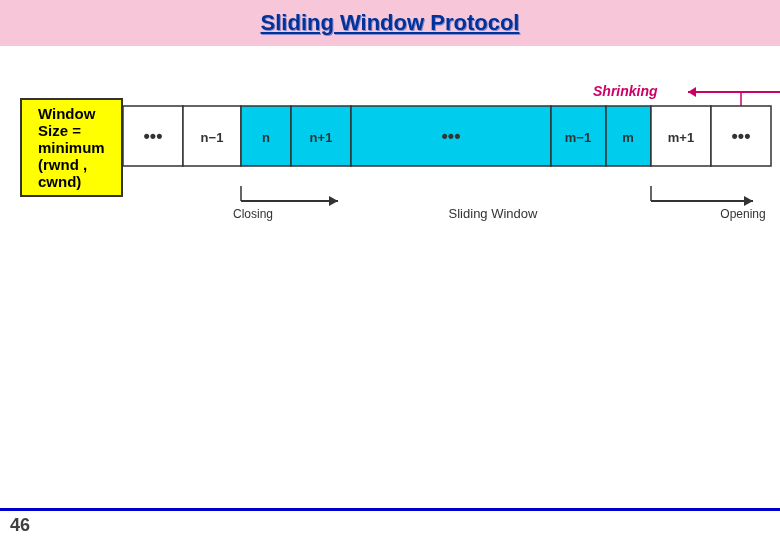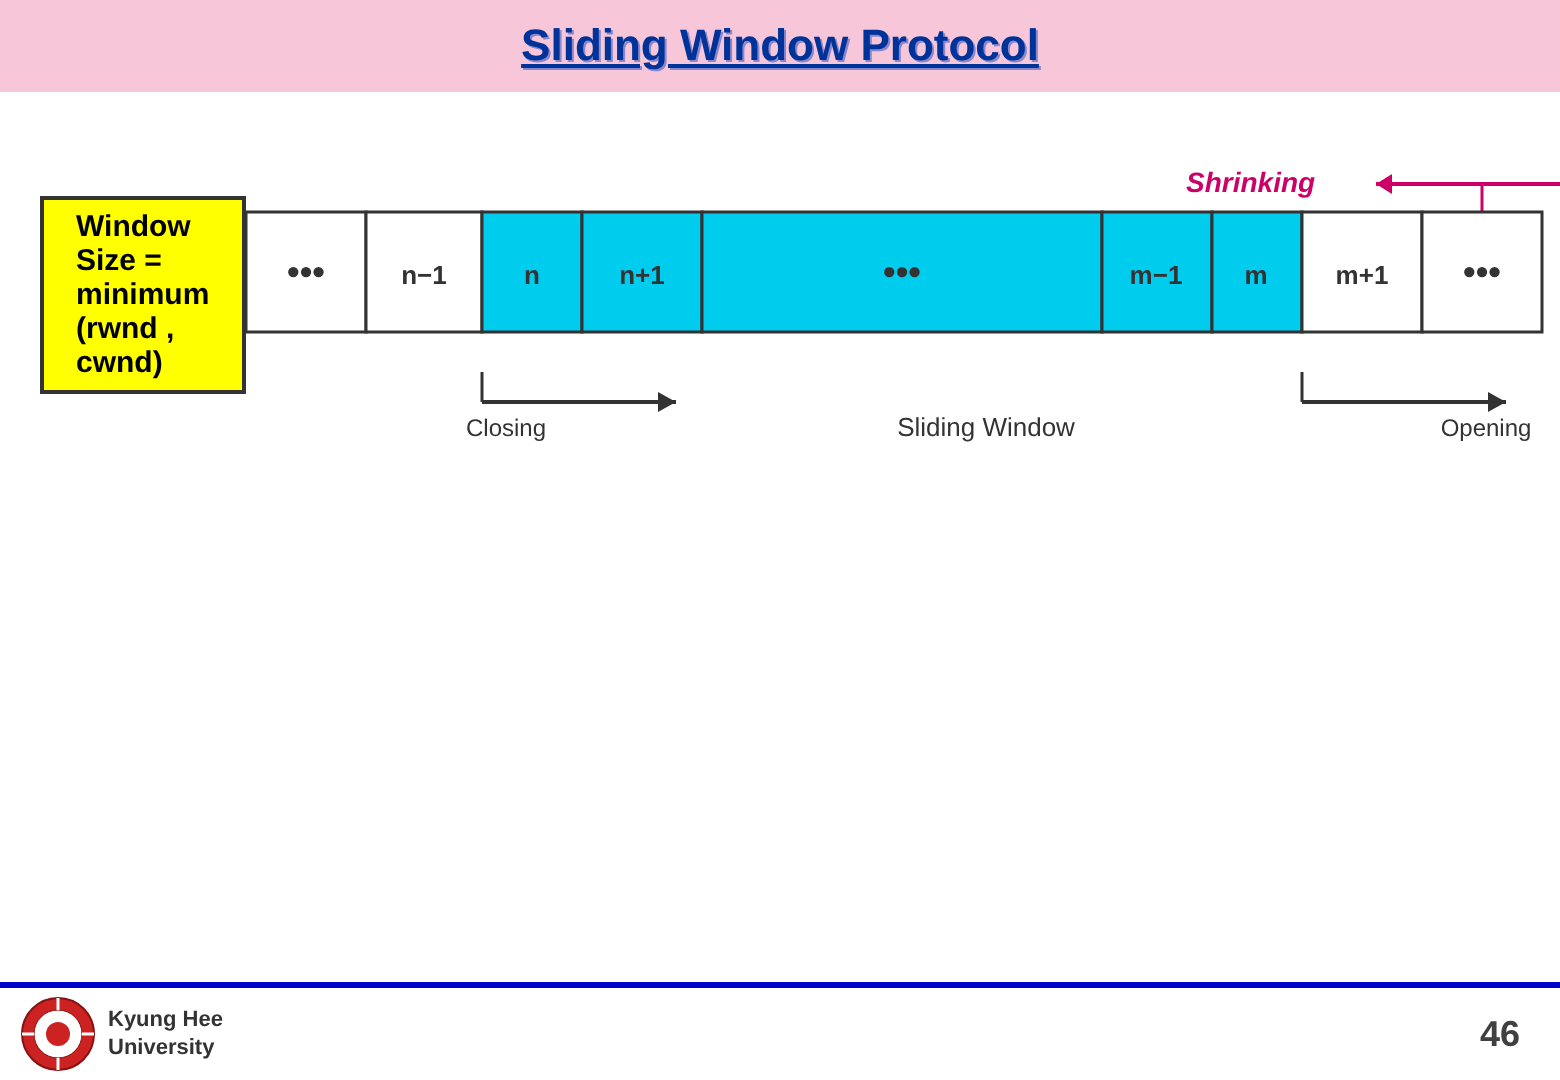--- a/index.html
+++ b/index.html
@@ -140,32 +140,14 @@
     <line x1="528" y1="145" x2="528" y2="130" stroke="#333" stroke-width="1.5"></line>
     <line x1="528" y1="145" x2="630" y2="145" stroke="#333" stroke-width="2"></line>
     <polygon points="630,145 621,140 621,150" fill="#333"></polygon>
     <text x="620" y="162" text-anchor="middle" font-size="12" fill="#333">Opening</text>
 
   </svg>
 
 </div>
 
 <div class="footer">
-  <div class="university-logo">
-
-    <svg width="38" height="38" viewBox="0 0 38 38">
-
-      <circle cx="19" cy="19" r="18" fill="#cc2222" stroke="#881111" stroke-width="1"></circle>
-      <circle cx="19" cy="19" r="12" fill="white" stroke="#881111" stroke-width="0.5"></circle>
-      <circle cx="19" cy="19" r="6" fill="#cc2222"></circle>
-
-      <line x1="19" y1="1" x2="19" y2="7" stroke="white" stroke-width="1.5"></line>
-      <line x1="19" y1="31" x2="19" y2="37" stroke="white" stroke-width="1.5"></line>
-      <line x1="1" y1="19" x2="7" y2="19" stroke="white" stroke-width="1.5"></line>
-      <line x1="31" y1="19" x2="37" y2="19" stroke="white" stroke-width="1.5"></line>
-    </svg>
-    <div class="university-name">
-      <div>Kyung Hee</div>
-      <div>University</div>
-    </div>
-  </div>
   <div class="page-number">46</div>
 </div>
 
 </body></html>

